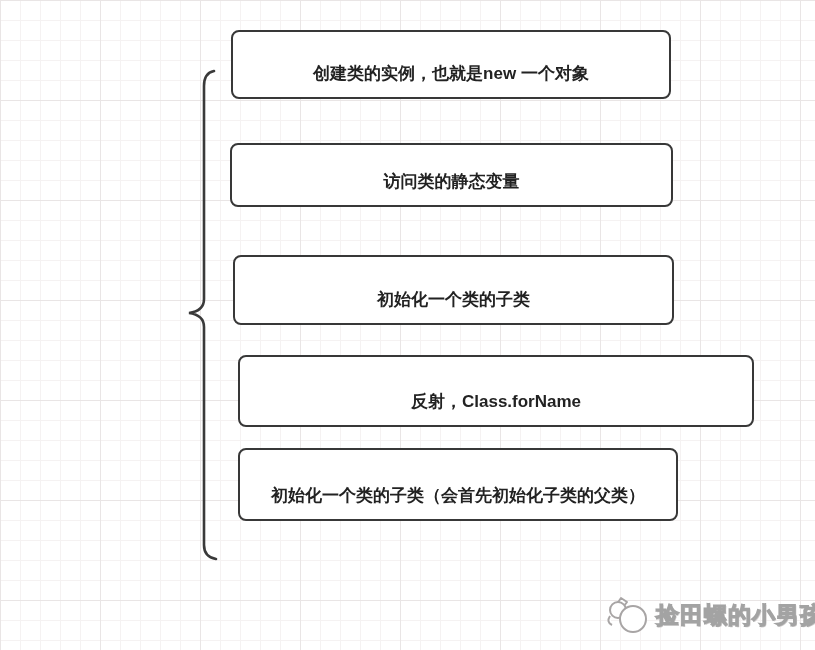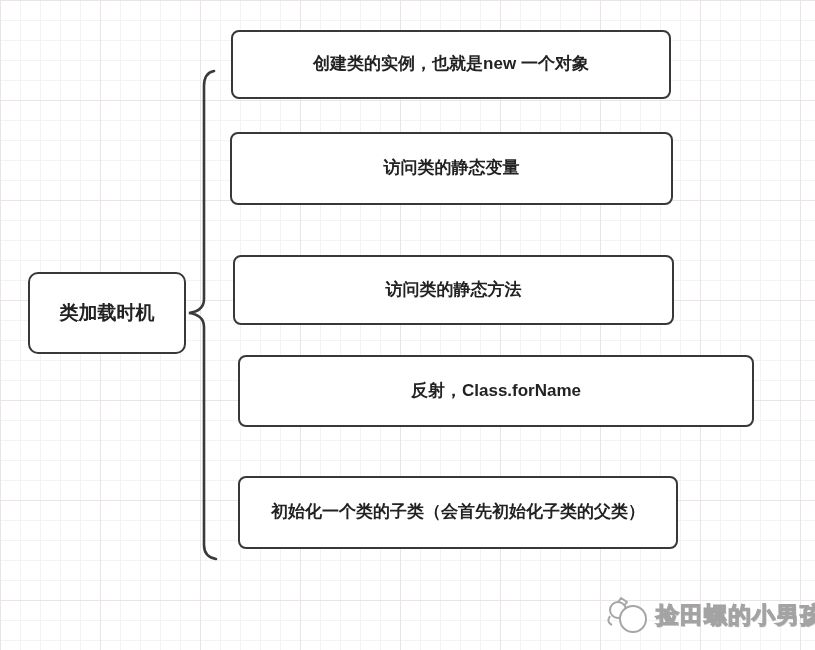--- a/index.html
+++ b/index.html
@@ -19,28 +19,28 @@
     background-size: 100px 100px, 100px 100px, 20px 20px, 20px 20px;
   }
 
   .node {
     position: absolute;
     box-sizing: border-box;
     background: #ffffff;
     border: 2.5px solid #383838;
     border-radius: 8px;
     display: flex;
-    align-items: center;
+    align-items: flex-end;
     justify-content: center;
     text-align: center;
     color: #222222;
     font-weight: bold;
     font-size: 17px;
     line-height: 1.3;
-    padding: 0 10px;
+    padding: 12px 10px;
   }
 
   .node.root {
     border-radius: 10px;
     font-size: 19px;
   }
 
   #brace-svg {
     position: absolute;
     left: 0; top: 0;
@@ -75,41 +75,38 @@
   <svg id="brace-svg" viewBox="0 0 815 650" xmlns="http://www.w3.org/2000/svg">
     <path d="M 214 71
              Q 204 73 204 86
              L 204 299
              Q 204 311 189 313
              Q 204 315 204 327
              L 204 545
              Q 204 557 216 559" fill="none" stroke="#3a3a3a" stroke-width="2.6" stroke-linecap="round"></path>
   </svg>
 
-  <div class="node root" style="left:28px; top:272px; width:158px; height:82px;">
-    <span>类加载时机</span>
-  </div>
 
   <div class="node" style="left:231px; top:30px; width:440px; height:69px;">
     <span>创建类的实例，也就是new 一个对象</span>
   </div>
 
-  <div class="node" style="left:230px; top:132px; width:443px; height:73px;">
+  <div class="node" style="left:230px; top:143px; width:443px; height:64px;">
     <span>访问类的静态变量</span>
   </div>
 
   <div class="node" style="left:233px; top:255px; width:441px; height:70px;">
-    <span>访问类的静态方法</span>
+    <span>初始化一个类的子类</span>
   </div>
 
   <div class="node" style="left:238px; top:355px; width:516px; height:72px;">
     <span>反射，Class.forName</span>
   </div>
 
-  <div class="node" style="left:238px; top:448px; width:440px; height:73px;margin-top:28px;">
+  <div class="node" style="left:238px; top:448px; width:440px; height:73px;">
     <span>初始化一个类的子类（会首先初始化子类的父类）</span>
   </div>
 
 
   <div class="watermark">
     <svg width="50" height="42" viewBox="0 0 50 42">
       <g fill="#ffffff" stroke="#a8a5a5" stroke-width="2" stroke-linejoin="round">
         <path d="M13 10 L17 4 L23 8 L20 12 Z"></path>
         <circle cx="14" cy="16" r="8"></circle>
         <circle cx="29" cy="25" r="13"></circle>

